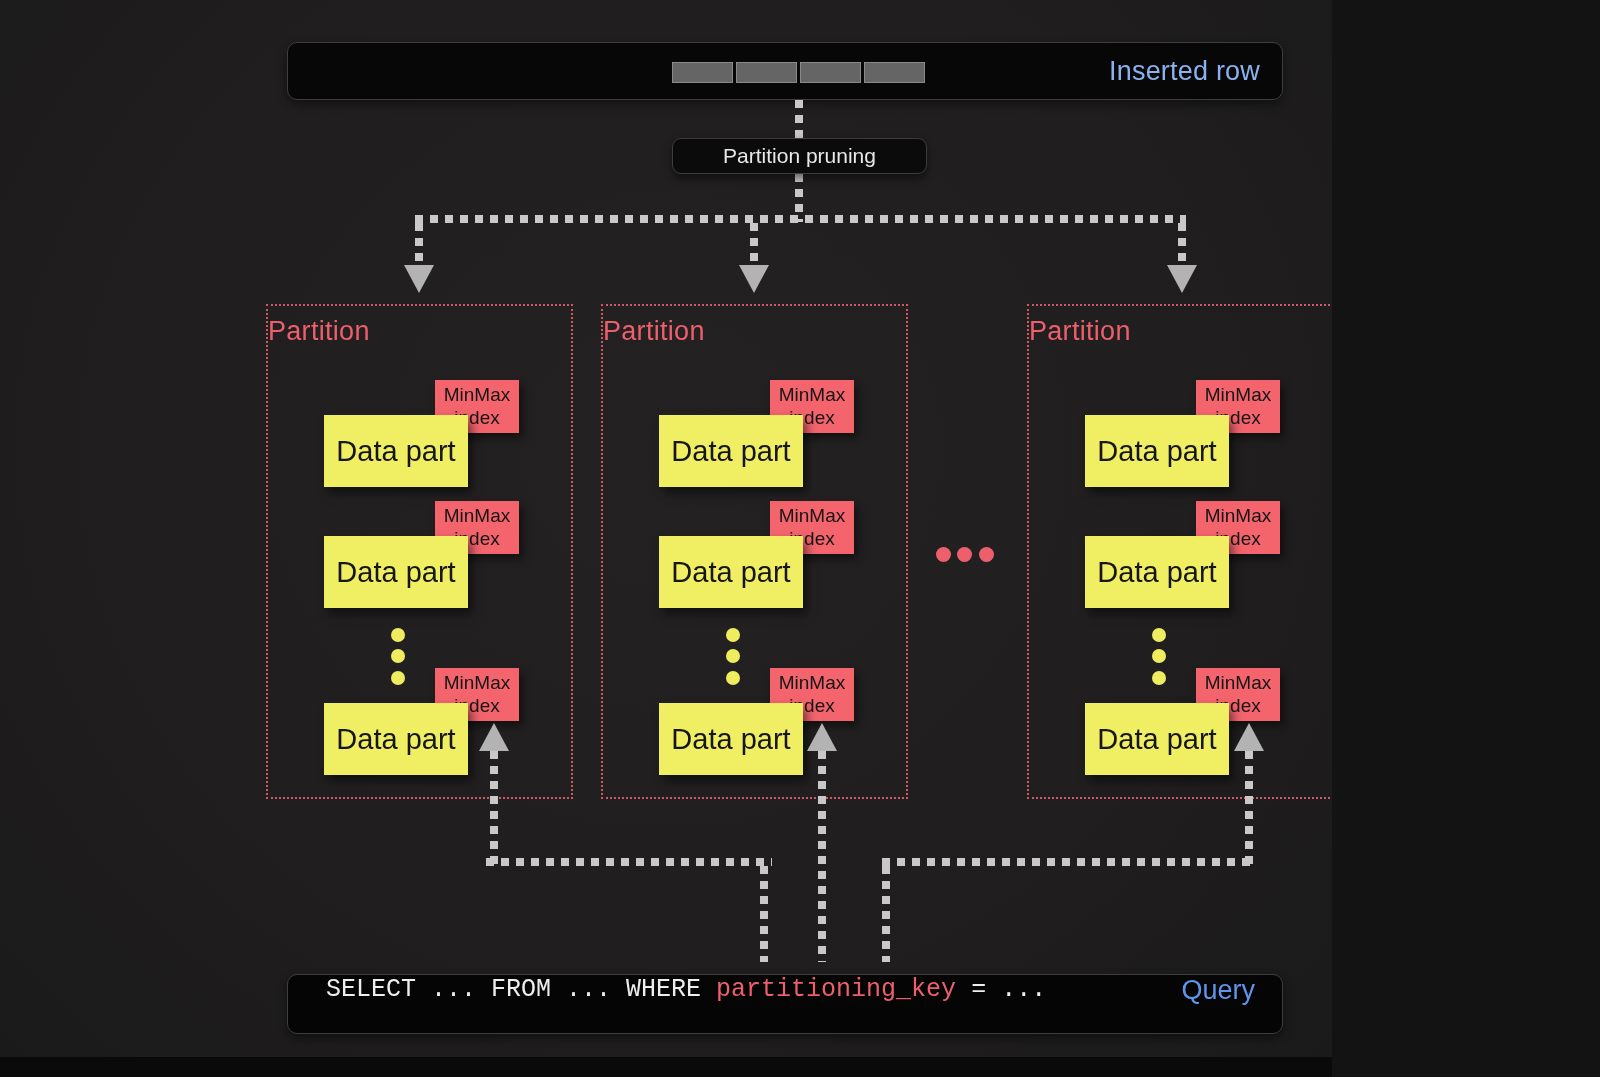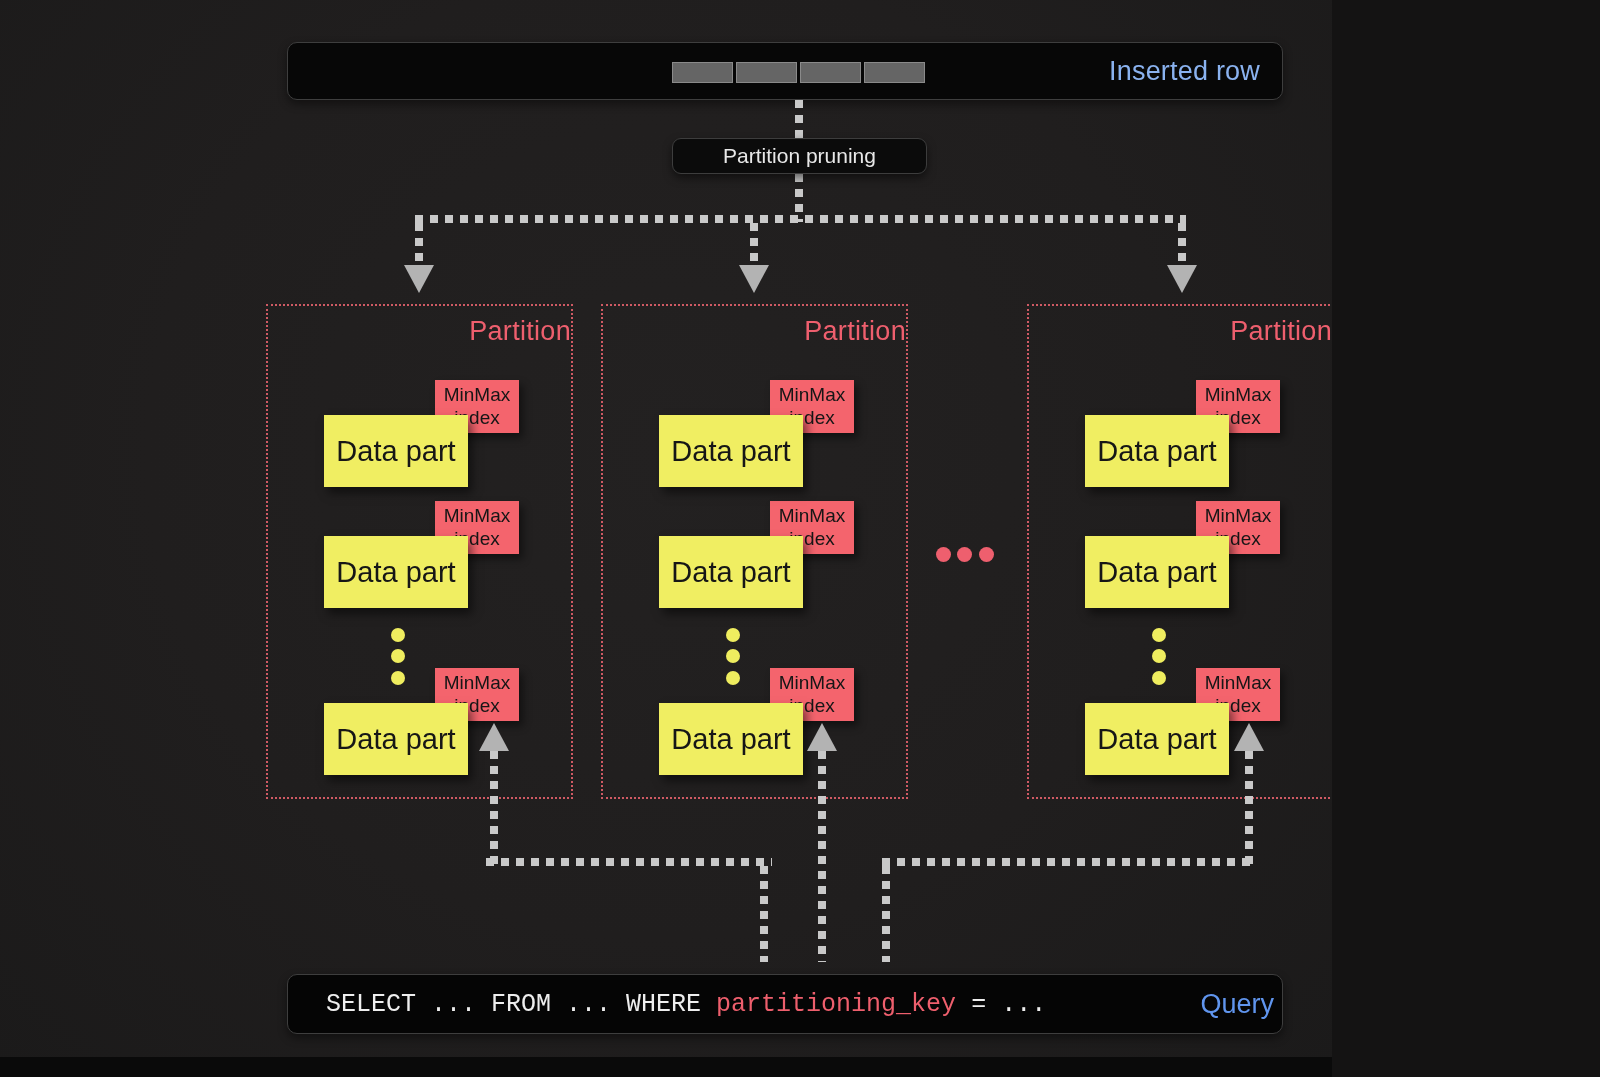--- a/index.html
+++ b/index.html
@@ -8,31 +8,31 @@
     background:radial-gradient(ellipse at 50% 42%, #232121 0%, #201e1e 55%, #1b1a1a 100%);
     font-family:"Liberation Sans", sans-serif;
   }
   
   .bar{
     position:absolute;left:287px;width:996px;background:#070707;
     border:1px solid #3e3e3e;border-radius:10px;box-sizing:border-box;
     box-shadow:0 4px 10px rgba(0,0,0,.45);
   }
   .top-bar{top:42px;height:58px;}
-  .query-bar{top:974px;height:60px;display:flex;align-items:center;background:#050505;}
+  .query-bar{top:974px;height:60px;display:flex;align-items:flex-start;background:#050505;}
   .bar-label-blue{
     position:absolute;right:22px;top:0;height:100%;display:flex;align-items:center;
     color:#8ab2ef;font-size:27px;letter-spacing:.2px;
   }
   .row-cells{position:absolute;left:384px;top:19px;display:flex;gap:3px;}
   .row-cell{width:61px;height:21px;background:#656565;border:1px solid #8a8a8a;box-sizing:border-box;}
   .code{font-family:"Liberation Mono","DejaVu Sans Mono",monospace;font-size:25px;color:#eeeeee;
         padding-left:38px;white-space:pre;}
   .code .key{color:#ee5f6d;}
-  .query-label{margin-left:auto;padding-right:8px;color:#6095ee;font-size:27px;}
+  .query-label{margin-left:auto;padding-right:27px;color:#6095ee;font-size:27px;}
   
   .flow-label{
     position:absolute;z-index:6;background:#0b0b0b;border:1px solid #3d3d3d;border-radius:9px;
     display:flex;align-items:center;justify-content:center;color:#e8e8e8;font-size:21px;
     box-shadow:0 4px 9px rgba(0,0,0,.5);box-sizing:border-box;
   }
   .routing{left:672px;top:138px;width:255px;height:36px;}
   .pruning{left:693px;top:897px;width:259px;height:37px;}
   
   .vline{position:absolute;width:8px;z-index:3;
@@ -41,21 +41,21 @@
     background-image:repeating-linear-gradient(to right,#c9c9c9 0 8px,transparent 8px 15px);}
   .arrow-down{position:absolute;width:0;height:0;z-index:3;
     border-left:15px solid transparent;border-right:15px solid transparent;border-top:28px solid #b3b3b3;}
   .arrow-up{position:absolute;width:0;height:0;z-index:3;
     border-left:15px solid transparent;border-right:15px solid transparent;border-bottom:28px solid #b3b3b3;}
   
   .partition{
     position:absolute;top:304px;width:307px;height:495px;box-sizing:border-box;
     border:2px dotted #cf5a64;z-index:1;
   }
-  .partition-title{position:absolute;top:10px;left:0;width:100%;text-align:right;
+  .partition-title{position:absolute;top:10px;left:0;width:100%;text-align:left;
     color:#ee5f6e;font-size:27px;font-weight:500;letter-spacing:.3px;}
   .part-group{position:absolute;left:0;width:100%;height:110px;}
   .minmax{
     position:absolute;left:167px;top:0;width:84px;height:53px;background:#f4646d;
     color:#161616;font-size:19px;line-height:1.2;text-align:center;display:flex;
     align-items:center;justify-content:center;z-index:1;box-shadow:4px 5px 8px rgba(0,0,0,.45);
     padding:2px;box-sizing:border-box;
   }
   .datapart{
     position:absolute;left:56px;top:35px;width:144px;height:72px;background:#f0ee62;

